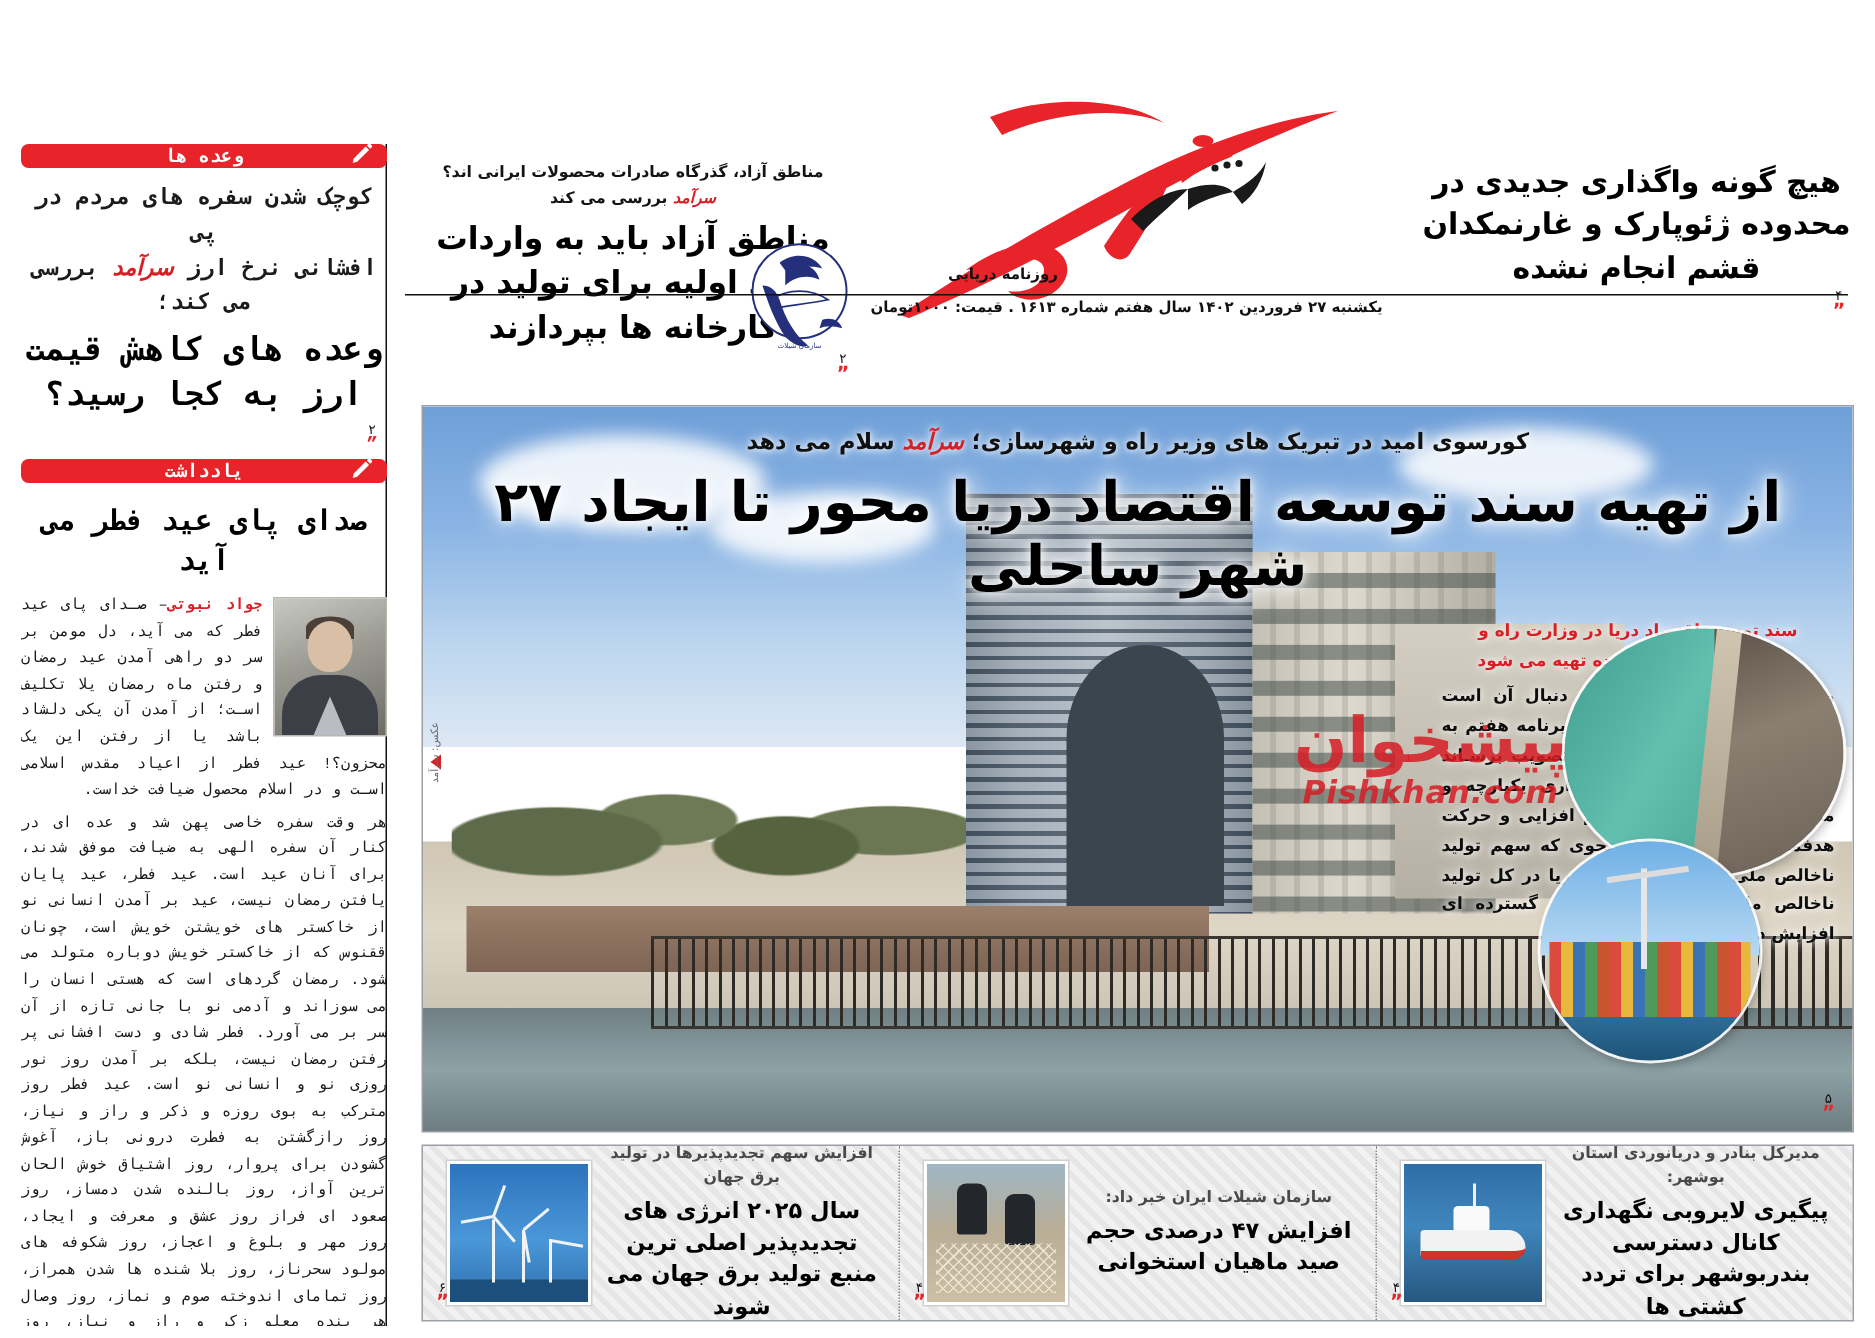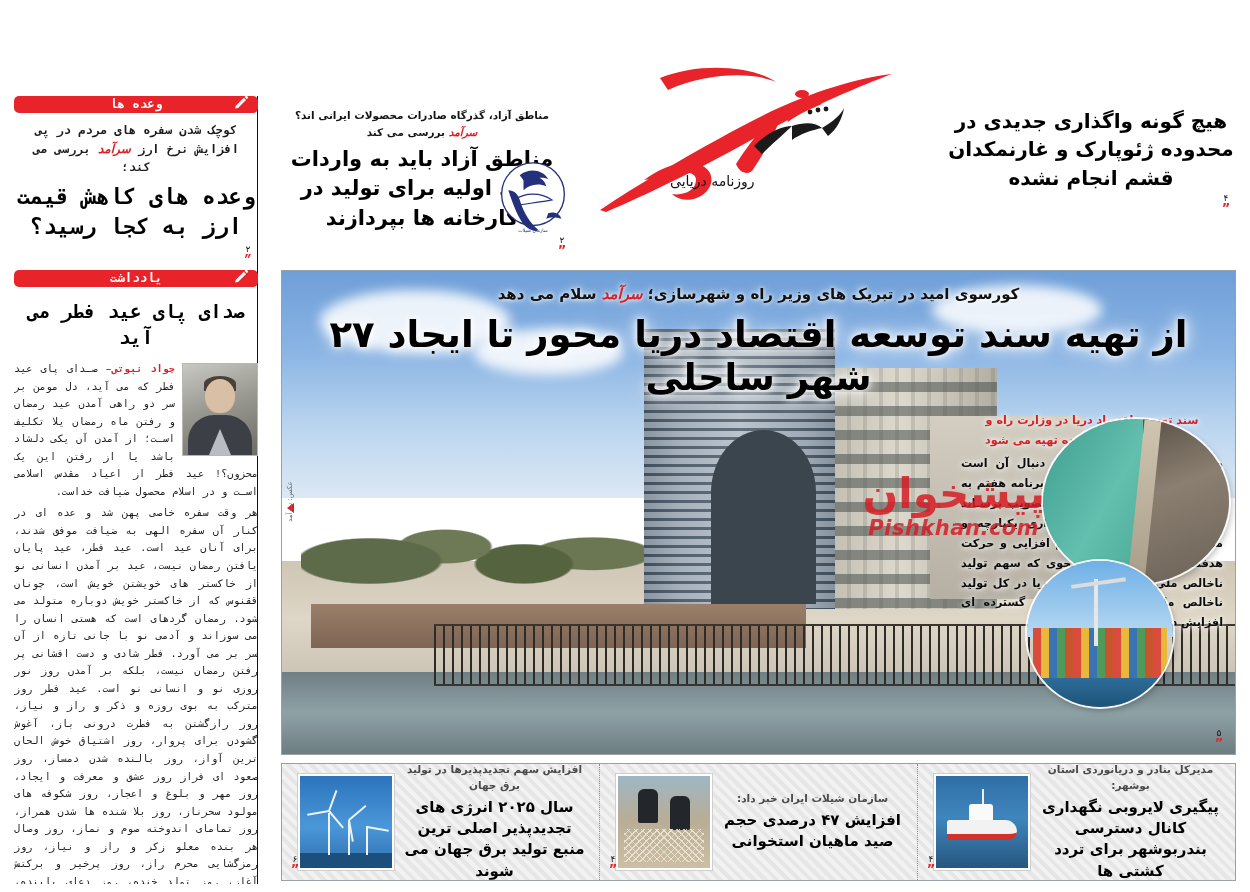--- a/index.html
+++ b/index.html
@@ -28,21 +28,21 @@
     margin-bottom: 7px;
   }
   .section-banner .label {
     color: #fff; font-size: 12.5px; font-weight: bold; letter-spacing: .5px;
   }
   .pencil-icon {
     position: absolute; right: 8px; top: 50%; transform: translateY(-50%);
     width: 17px; height: 17px;
   }
   .kicker-left {
-    text-align: center; font-size: 12px; line-height: 1.55;
+    text-align: center; font-size: 15px; line-height: 1.55;
     color: #1b1b1b; font-weight: bold; margin: 2px 6px 6px 6px;
   }
   .kicker-left .brandmark { color:#d81f26; font-style: italic; font-weight: bold; }
   .headline-left {
     text-align: center; font-size: 22px; line-height: 1.38;
     font-weight: bold; color: #000; margin: 0 2px;
   }
   .pagemark {
     display: flex; flex-direction: column; align-items: center;
     width: 16px;
@@ -103,21 +103,21 @@
     font-size: 20px; line-height: 1.42; font-weight: bold; color:#000;
     text-align: center;
   }
   .top-col.left .top-headline { font-size: 21px; }
 
   
   .masthead { position:absolute; left: 540px; top: 60px; width: 420px; height: 200px; }
   .logo-wrap { position: relative; width: 100%; height: 155px; }
   .nameplate-sub {
     position:absolute; left: 92px; bottom: 26px;
-    font-size: 14px; font-weight: normal; color:#111;margin-left:38px;
+    font-size: 10px; font-weight: bold; color:#111;
   }
   .emblem {
     position:absolute; left: -45px; top: 98px;
     width: 76px; height: 78px;
   }
   .dateline-wrap {
     position:absolute; left: -270px; right: -272px; bottom: 4px;
     border-top: 1.5px solid #111; padding-top: 3px;
   }
   .dateline {
@@ -341,21 +341,21 @@
         <svg viewBox="0 0 24 24" width="17" height="17">
           <path d="M3 18.5l1-4.2L15.2 3.1l3.2 3.2L7.2 17.5 3 18.5z" fill="#ffffff"></path>
           <path d="M16.3 2l3.2 3.2 1.3-1.3a1.4 1.4 0 0 0 0-2L19.6.7a1.4 1.4 0 0 0-2 0L16.3 2z" fill="#ffffff"></path>
         </svg>
       </span>
       <span class="label">وعده ها</span>
     </div>
 
     <div class="kicker-left">
       <span>کوچک شدن سفره های مردم در پی</span><br>
-      <span>افزایش نرخ ارز</span>
+      <span>افشانی نرخ ارز</span>
       <span class="brandmark">سرآمد</span>
       <span>بررسی می کند؛</span>
     </div>
 
     <div class="headline-left">وعده های کاهش قیمت ارز به کجا رسید؟</div>
 
     <div class="pagemark-row">
       <div class="pagemark">
         <span class="num">۲</span>
         <span class="quote">”</span>
@@ -439,20 +439,23 @@
           <circle cx="40" cy="38" r="33" fill="#ffffff" stroke="#24307c" stroke-width="1.4"></circle>
           <path d="M26 18 C 36 10, 50 12, 56 22 C 50 20, 40 20, 32 26 Z" fill="#24307c"></path>
           <path d="M30 22 C 40 16, 52 20, 54 30 C 46 26, 36 28, 30 34 Z" fill="#24307c"></path>
           <path d="M20 44 C 32 36, 48 36, 60 44 C 50 46, 34 48, 22 50 Z" fill="#ffffff" stroke="#24307c" stroke-width="1.2"></path>
           <path d="M14 34 C 18 46, 22 58, 30 70 C 36 76, 42 78, 46 76 C 38 70, 30 58, 26 44 C 24 38, 20 34, 14 34 Z" fill="#24307c"></path>
           <path d="M56 58 C 62 56, 68 58, 70 64 C 64 62, 58 62, 54 64 Z" fill="#24307c"></path>
           <text x="40" y="78" font-size="5" text-anchor="middle" fill="#24307c" font-family="DejaVu Sans, sans-serif">سازمان شیلات</text>
         </svg>
       </div>
 
+      <div class="dateline-wrap">
+        <div class="dateline">یکشنبه ۲۷ فروردین ۱۴۰۲ سال هفتم شماره ۱۶۱۳ . قیمت: ۱۰۰۰تومان</div>
+      </div>
     </div>
   </div>
 
   <div class="lead">
     <div class="lead-photo">
       <div class="sky"></div>
       <div class="cloud" style="left:4%;top:4%;width:190px;height:62px;"></div>
       <div class="cloud" style="left:20%;top:12%;width:150px;height:46px;"></div>
       <div class="cloud" style="right:14%;top:3%;width:170px;height:50px;"></div>
       <div class="ground"></div>

